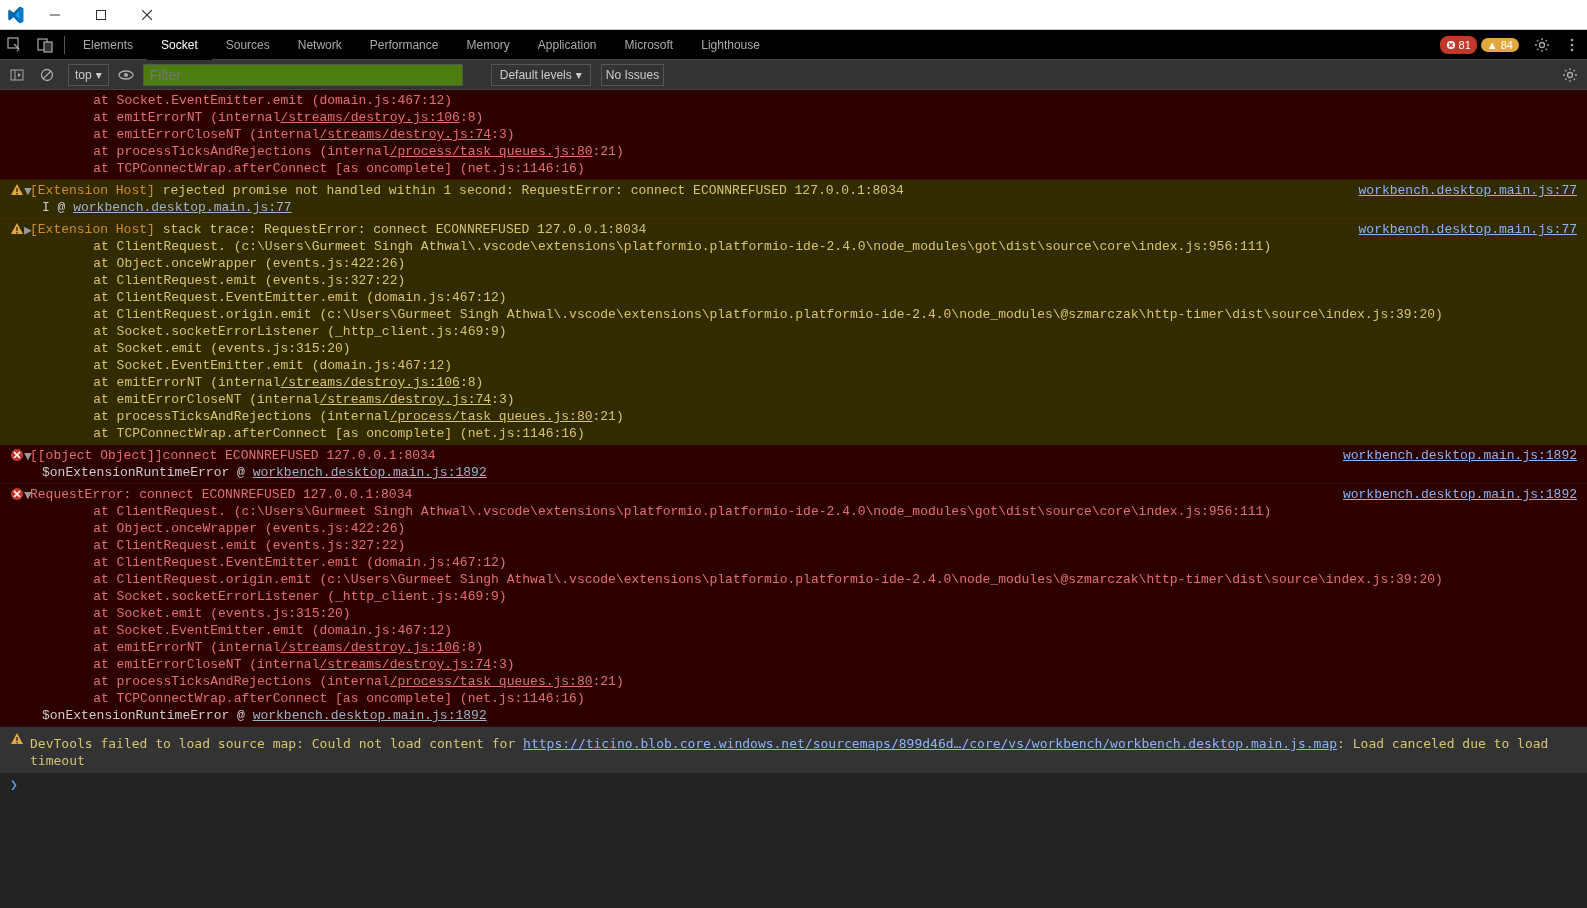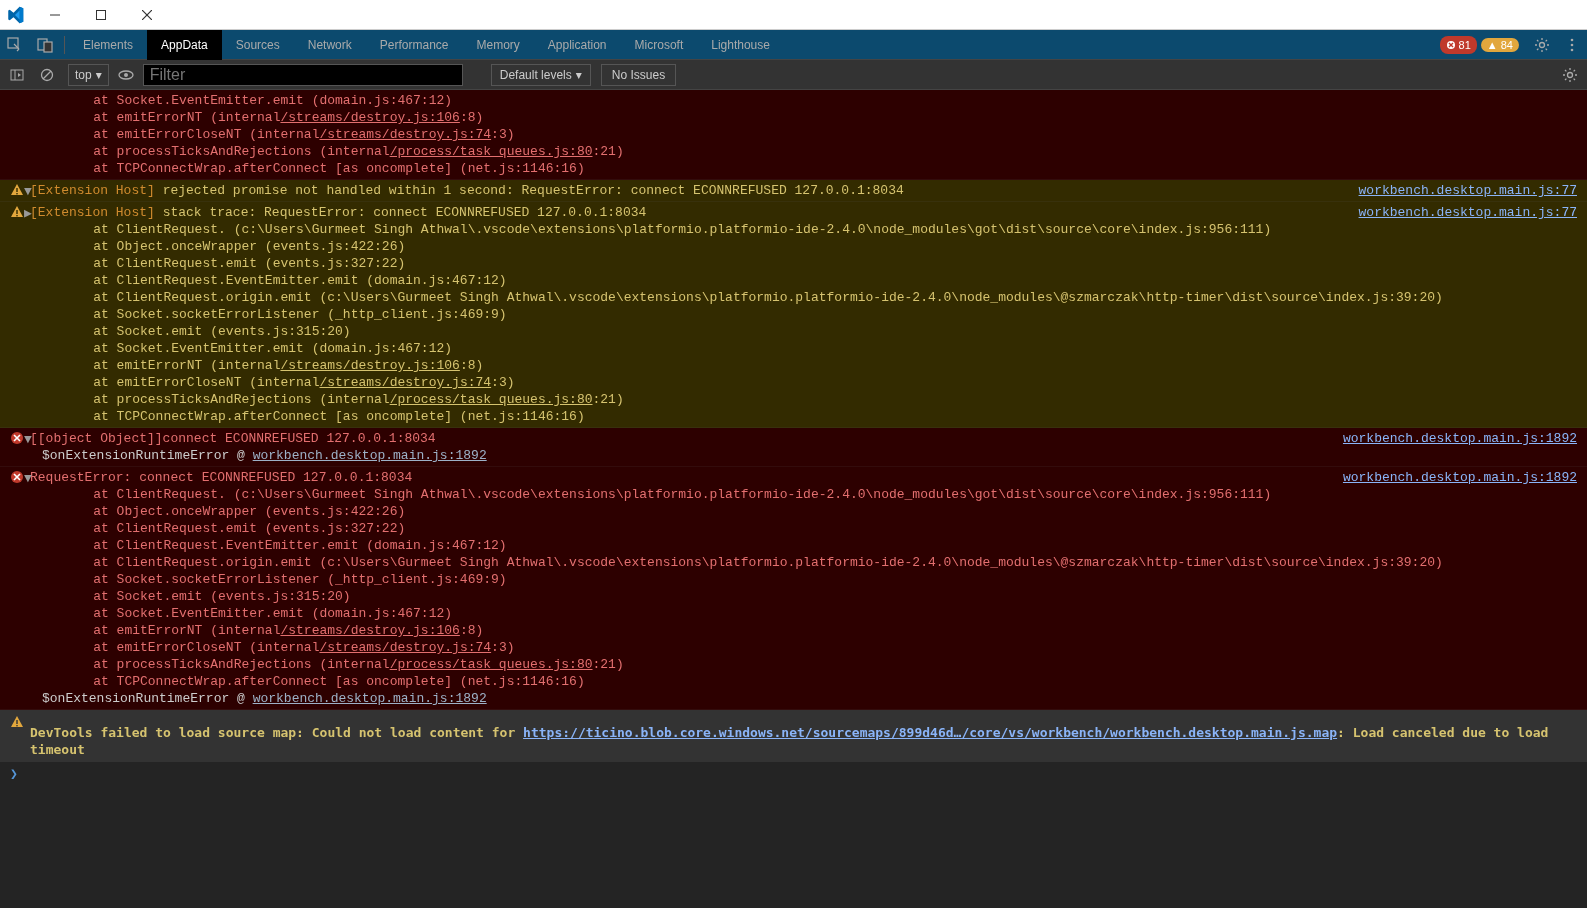--- a/index.html
+++ b/index.html
@@ -6,57 +6,57 @@
 body { font-family: "Segoe UI", Tahoma, sans-serif; background: #242424; color: #ccc; font-size: 12px; overflow: hidden; }
 .window { display: flex; flex-direction: column; height: 908px; width: 1587px; }
 
 
 .titlebar { display: flex; align-items: center; height: 30px; background: #fff; border-bottom: 1px solid #ccc; padding-left: 6px; }
 .titlebar .vscode-icon { width: 18px; height: 18px; margin-right: 8px; }
 .titlebar .title-text { flex: 1; color: #333; font-size: 12px; white-space: nowrap; overflow: hidden; }
 .titlebar .win-btn { width: 46px; height: 30px; display: flex; align-items: center; justify-content: center; color: #333; }
 
 
-.tabs { display: flex; align-items: center; height: 30px; background: #0c4a6e; border-bottom: 1px solid #444; }
+.tabs { display: flex; align-items: center; height: 30px; background: #000000; border-bottom: 1px solid #444; }
 .tabs .tool-btn { width: 30px; height: 30px; display: flex; align-items: center; justify-content: center; color: #aaa; }
 .tabs .sep { width: 1px; height: 18px; background: #555; margin: 0 4px; }
 .tabs .tab { padding: 0 14px; height: 30px; display: flex; align-items: center; color: #aaa; cursor: pointer; }
 .tabs .tab.active { background: #000; color: #fff; }
 .tabs .spacer { flex: 1; }
 .err-badge { background: #c0392b; color: #fff; border-radius: 8px; padding: 3px 6px; font-size: 11px; margin-right: 4px; display: inline-flex; align-items: center; gap: 3px; }
 .warn-badge { background: #e2a73d; color: #fff; border-radius: 8px; padding: 1px 6px; font-size: 11px; margin-right: 8px; display: inline-flex; align-items: center; gap: 3px; }
 
 
 .toolbar { display: flex; align-items: center; height: 30px; background: #333; border-bottom: 1px solid #444; padding: 0 4px; gap: 4px; }
 .toolbar .tbtn { width: 26px; height: 26px; display: flex; align-items: center; justify-content: center; color: #aaa; }
 .toolbar .context-sel { border: 1px solid #555; height: 22px; padding: 0 6px; display: flex; align-items: center; color: #ccc; font-size: 12px; }
-.toolbar .filter { flex: 0 0 320px; height: 22px; background: #000000; border: 1px solid #555; color: #ccc; padding: 0 6px; font-size: 16px; }
+.toolbar .filter { flex: 0 0 320px; height: 22px; background: #4d7c0f; border: 1px solid #555; color: #ccc; padding: 0 6px; font-size: 14px; }
 .toolbar .level-sel { border: 1px solid #555; height: 22px; padding: 0 8px; display: flex; align-items: center; color: #ccc; font-size: 12px; margin-left: 24px; }
-.toolbar .issues { border: 1px solid #555; height: 22px; padding: 0 10px; display: flex; align-items: center; color: #ccc; font-size: 12px; margin-left: 6px; }
+.toolbar .issues { border: 1px solid #555; height: 22px; padding: 0 4px; display: flex; align-items: center; color: #ccc; font-size: 12px; margin-left: 6px; }
 .toolbar .spacer { flex: 1; }
 
 
 .console { flex: 1; overflow-y: auto; font-family: Consolas, "Courier New", monospace; font-size: 13px; line-height: 17px; }
 .entry { padding: 2px 8px 2px 30px; position: relative; border-bottom: 1px solid rgba(100,100,100,.12); }
 .entry .icon { position: absolute; left: 10px; top: 3px; width: 14px; height: 14px; }
 .entry .src-link { position: absolute; right: 10px; top: 2px; color: #8ab4f8; text-decoration: underline; cursor: pointer; }
 .entry.error { background: #2d0000; color: #e36f6f; }
 .entry.warning { background: #332b00; color: #d6c36f; }
 .entry.object-err { background: #2d0000; color: #e36f6f; }
 .stack { padding-left: 32px; }
 .stack-line { white-space: pre; color: inherit; }
 .link { text-decoration: underline; cursor: pointer; }
 .disclosure { position: absolute; left: 24px; top: 3px; cursor: pointer; color: #999; width: 12px; }
 .ext-host { color: #d08b2e; }
 .sub-line { padding-left: 12px; color: #ccc; }
 .sub-line .link { color: #9db1c7; }
 .info-line { color: #ccc; }
 
 
-.footer-warning { background: #333; color: #d6c36f; padding: 14px 8px 4px 30px; position: relative; font-family: Consolas, monospace; font-size: 13px; line-height: 17px; font-weight: bold; }
+.footer-warning { background: #333; color: #d6c36f; padding: 8px 8px 4px 30px; position: relative; font-family: Consolas, monospace; font-size: 13px; line-height: 17px; }
 .footer-warning .icon { position: absolute; left: 10px; top: 5px; }
 .footer-warning a { color: #8ab4f8; text-decoration: underline; }
 
 
 .prompt { height: 22px; background: #242424; padding-left: 10px; color: #5596d8; font-family: Consolas, monospace; display: flex; align-items: center; }
 
 svg { display: block; }
 </style>
 </head>
 <body>
@@ -97,21 +97,21 @@
         </svg>
       </div>
     <div class="tool-btn">
         <svg width="16" height="16" viewBox="0 0 16 16">
           <rect x="1" y="2" width="9" height="11" fill="none" stroke="#aaa" stroke-width="1.2"></rect>
           <rect x="7" y="5" width="8" height="10" fill="#333" stroke="#aaa" stroke-width="1.2"></rect>
         </svg>
       </div>
     <div class="sep"></div>
     <div class="tab">Elements</div>
-    <div class="tab active">AppData</div>
+    <div class="tab active">Socket</div>
     <div class="tab">Sources</div>
     <div class="tab">Network</div>
     <div class="tab">Performance</div>
     <div class="tab">Memory</div>
     <div class="tab">Application</div>
     <div class="tab">Microsoft</div>
     <div class="tab">Lighthouse</div>
     <div class="spacer"></div>
     <span class="err-badge">
         <svg width="10" height="10">
@@ -193,20 +193,21 @@
       <span class="icon">
           <svg width="14" height="14">
             <path d="M7 1l6 11H1z" fill="#e2a73d"></path>
             <rect x="6.3" y="5" width="1.4" height="4" fill="#332b00"></rect>
             <rect x="6.3" y="10" width="1.4" height="1.4" fill="#332b00"></rect>
           </svg>
         </span>
       <span class="disclosure">▼</span>
       <span class="ext-host">[Extension Host]</span><span> rejected promise not handled within 1 second: RequestError: connect ECONNREFUSED 127.0.0.1:8034</span>
       <a class="src-link">workbench.desktop.main.js:77</a>
+      <div class="sub-line info-line"><span>I @ </span><a class="link">workbench.desktop.main.js:77</a></div>
     </div>
 
     <div class="entry warning">
       <span class="icon">
           <svg width="14" height="14">
             <path d="M7 1l6 11H1z" fill="#e2a73d"></path>
             <rect x="6.3" y="5" width="1.4" height="4" fill="#332b00"></rect>
             <rect x="6.3" y="10" width="1.4" height="1.4" fill="#332b00"></rect>
           </svg>
         </span>

